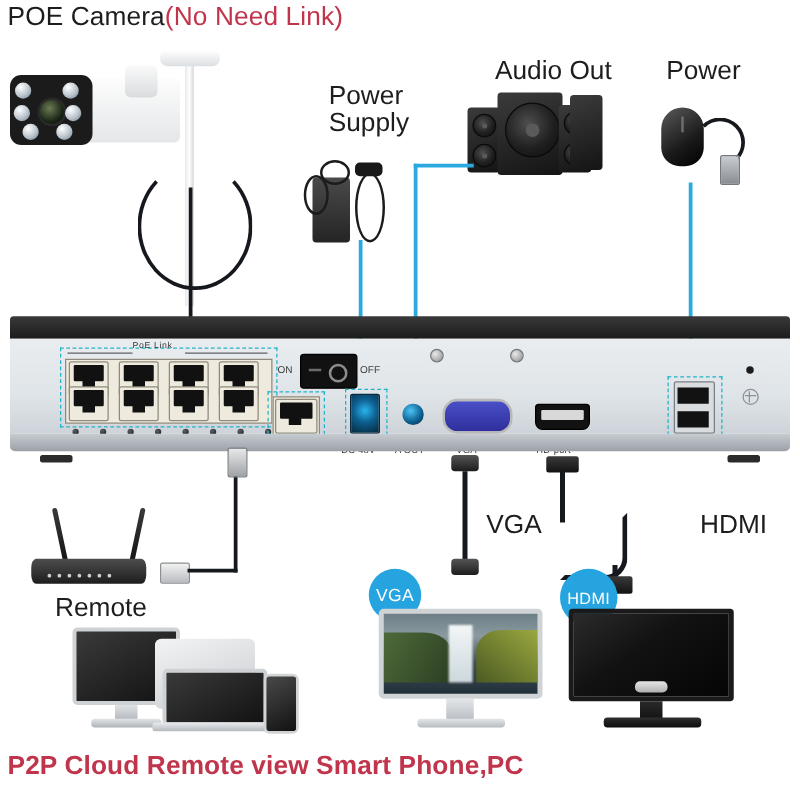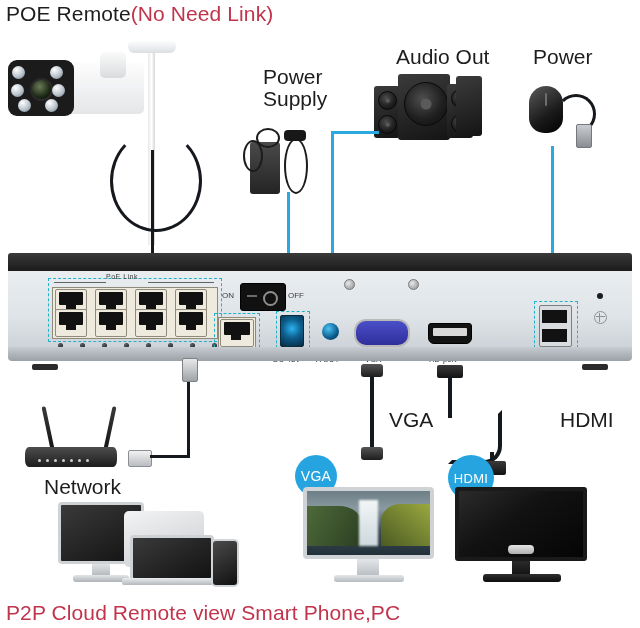--- a/index.html
+++ b/index.html
@@ -131,29 +131,29 @@
 
   
   .cable{position:absolute;background:#15181c;}
   .plug{position:absolute;background:linear-gradient(#3a3a3a,#131313);border-radius:2px;}
   .vga-plug{position:absolute;width:22px;height:13px;
      background:linear-gradient(#555,#1d1d1d);border-radius:3px;}
 </style>
 </head>
 <body>
 
-<div class="abs lbl title" style="left:6px;top:3px;"><span>POE Remote</span><span class="red">(No Need Link)</span></div>
-
-<div class="abs lbl red title" style="left:6px;top:602px;">P2P Cloud Remote view Smart Phone,PC</div>
+<div class="abs lbl title" style="left:6px;top:3px;"><span>POE Camera</span><span class="red">(No Need Link)</span></div>
+
+<div class="abs lbl red title" style="left:6px;top:602px;font-weight:bold;">P2P Cloud Remote view Smart Phone,PC</div>
 
 <div class="abs lbl" style="left:263px;top:66px;width:80px;">Power
 Supply</div>
 <div class="abs lbl" style="left:396px;top:46px;">Audio Out</div>
 <div class="abs lbl" style="left:533px;top:46px;">Power</div>
-<div class="abs lbl" style="left:44px;top:476px;">Network</div>
+<div class="abs lbl" style="left:44px;top:476px;">Remote</div>
 <div class="abs lbl" style="left:389px;top:409px;">VGA</div>
 <div class="abs lbl" style="left:560px;top:409px;">HDMI</div>
 
 <div>
   <div class="pole abs" style="left:148px;top:45px;width:7px;height:200px;"></div>
   <div class="abs" style="left:128px;top:40px;width:48px;height:13px;background:linear-gradient(#fff,#dcdfe2);border-radius:6px;"></div>
   <div class="cam-body abs" style="left:14px;top:62px;width:130px;height:52px;"></div>
   <div class="abs" style="left:100px;top:52px;width:26px;height:26px;background:linear-gradient(#fafafa,#d9dcde);border-radius:5px;"></div>
   <div class="cam-face abs" style="left:8px;top:60px;width:66px;height:56px;"></div>
   <div class="lens abs" style="left:30px;top:78px;"></div>

